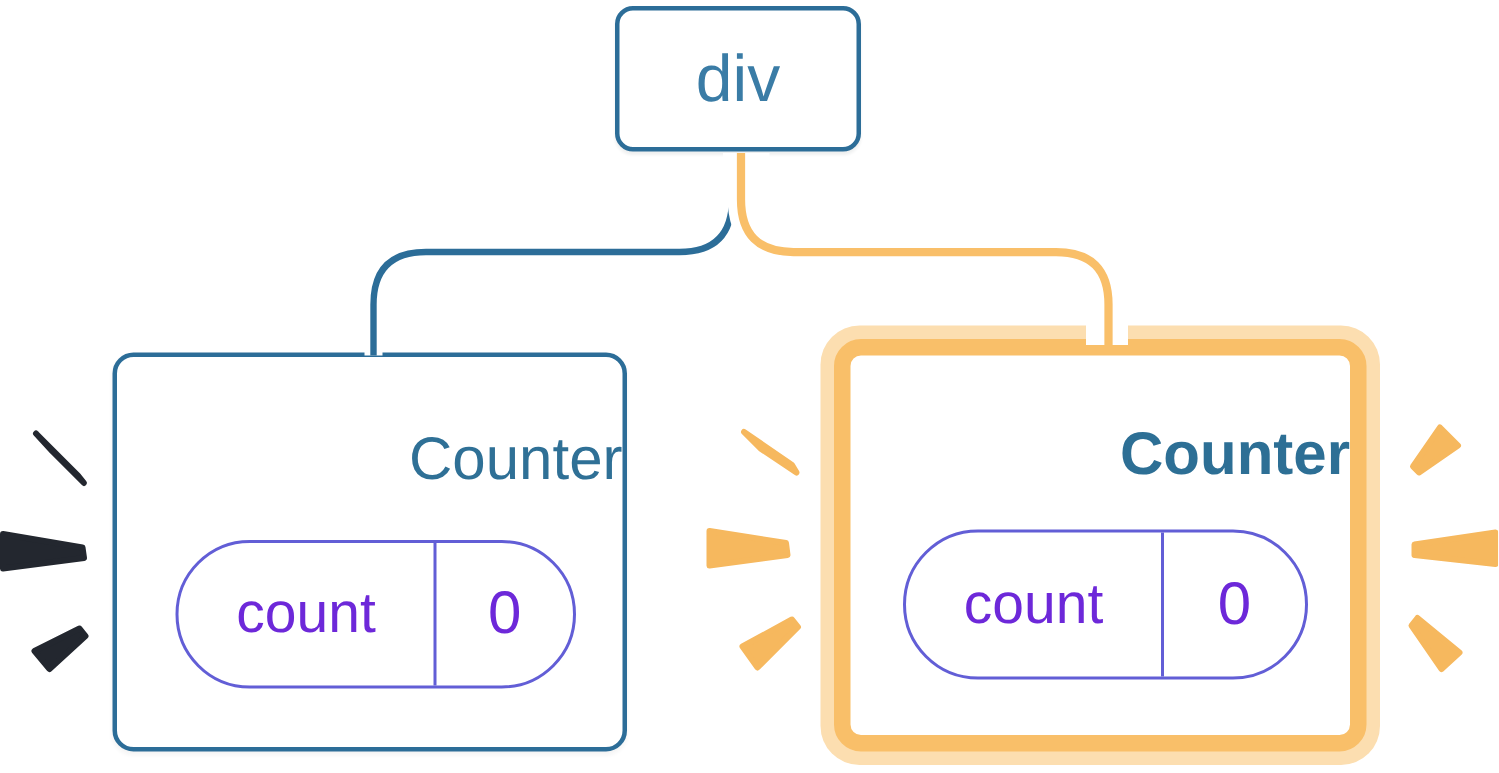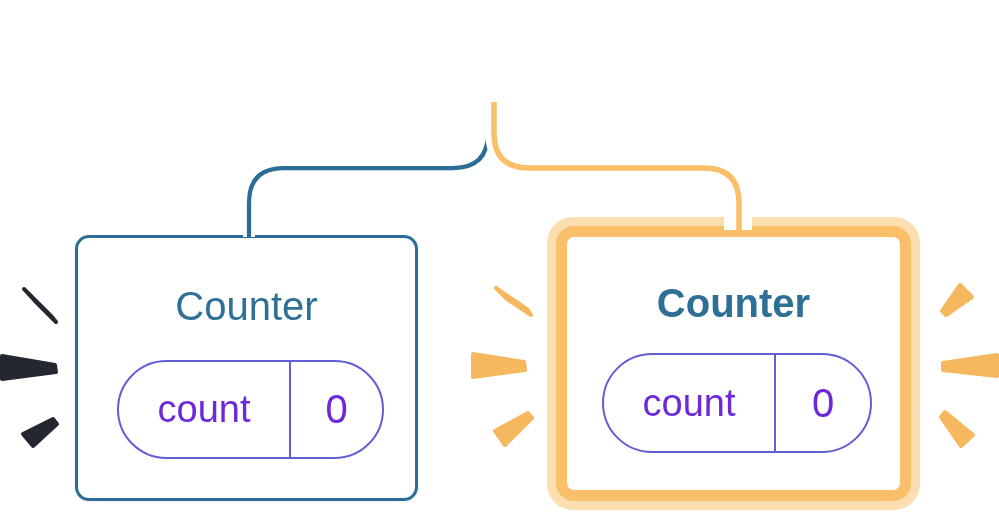--- a/index.html
+++ b/index.html
@@ -21,21 +21,21 @@
   }
   .node-root .label{font-size:44px;color:#3A7CA6;font-weight:400;line-height:1;}
 
   
   .card-left{
     position:absolute;left:75px;top:235px;width:343px;height:266px;
     background:#fff;border:3.5px solid #2C6D98;border-radius:14px;
     box-shadow:0 2px 3px rgba(35,39,47,0.05);
   }
   .card-title{
-    position:absolute;left:0;right:0;text-align:center;
+    position:absolute;left:0;right:0;text-align:right;
     font-size:40px;line-height:40px;color:#2F7096;
   }
   .card-left .card-title{top:48px;font-weight:400;}
 
   
   .card-right-glow{
     position:absolute;left:547px;top:217px;width:373px;height:293px;
     background:#FCDEB0;border-radius:26px;
   }
   .card-right{
@@ -80,20 +80,23 @@
   </div>
 
   <div class="card-right">
     <div class="card-title">Counter</div>
     <div class="pill pill-right">
       <div class="seg-key">count</div>
       <div class="seg-val">0</div>
     </div>
   </div>
 
+  <div class="node-root">
+    <span class="label">div</span>
+  </div>
 
   <svg class="edges" viewBox="0 0 999 515">
 
     <path d="M 488 102 L 488 133 Q 488 168 453 168 L 284 168 Q 249 168 249 203 L 249 237" fill="none" stroke="#ffffff" stroke-width="12"></path>
 
     <path d="M 488 102 L 488 133 Q 488 168 453 168 L 284 168 Q 249 168 249 203 L 249 237" fill="none" stroke="#2C6D98" stroke-width="4.25"></path>
 
     <path d="M 499 102 L 499 131 Q 499 166 534 166 L 703 166 Q 738 166 738 201 L 738 230" fill="none" stroke="#ffffff" stroke-width="28"></path>
 
     <path d="M 494 102 L 494 133 Q 494 168 529 168 L 704 168 Q 739 168 739 203 L 739 236" fill="none" stroke="#F9BF69" stroke-width="5.5"></path>

